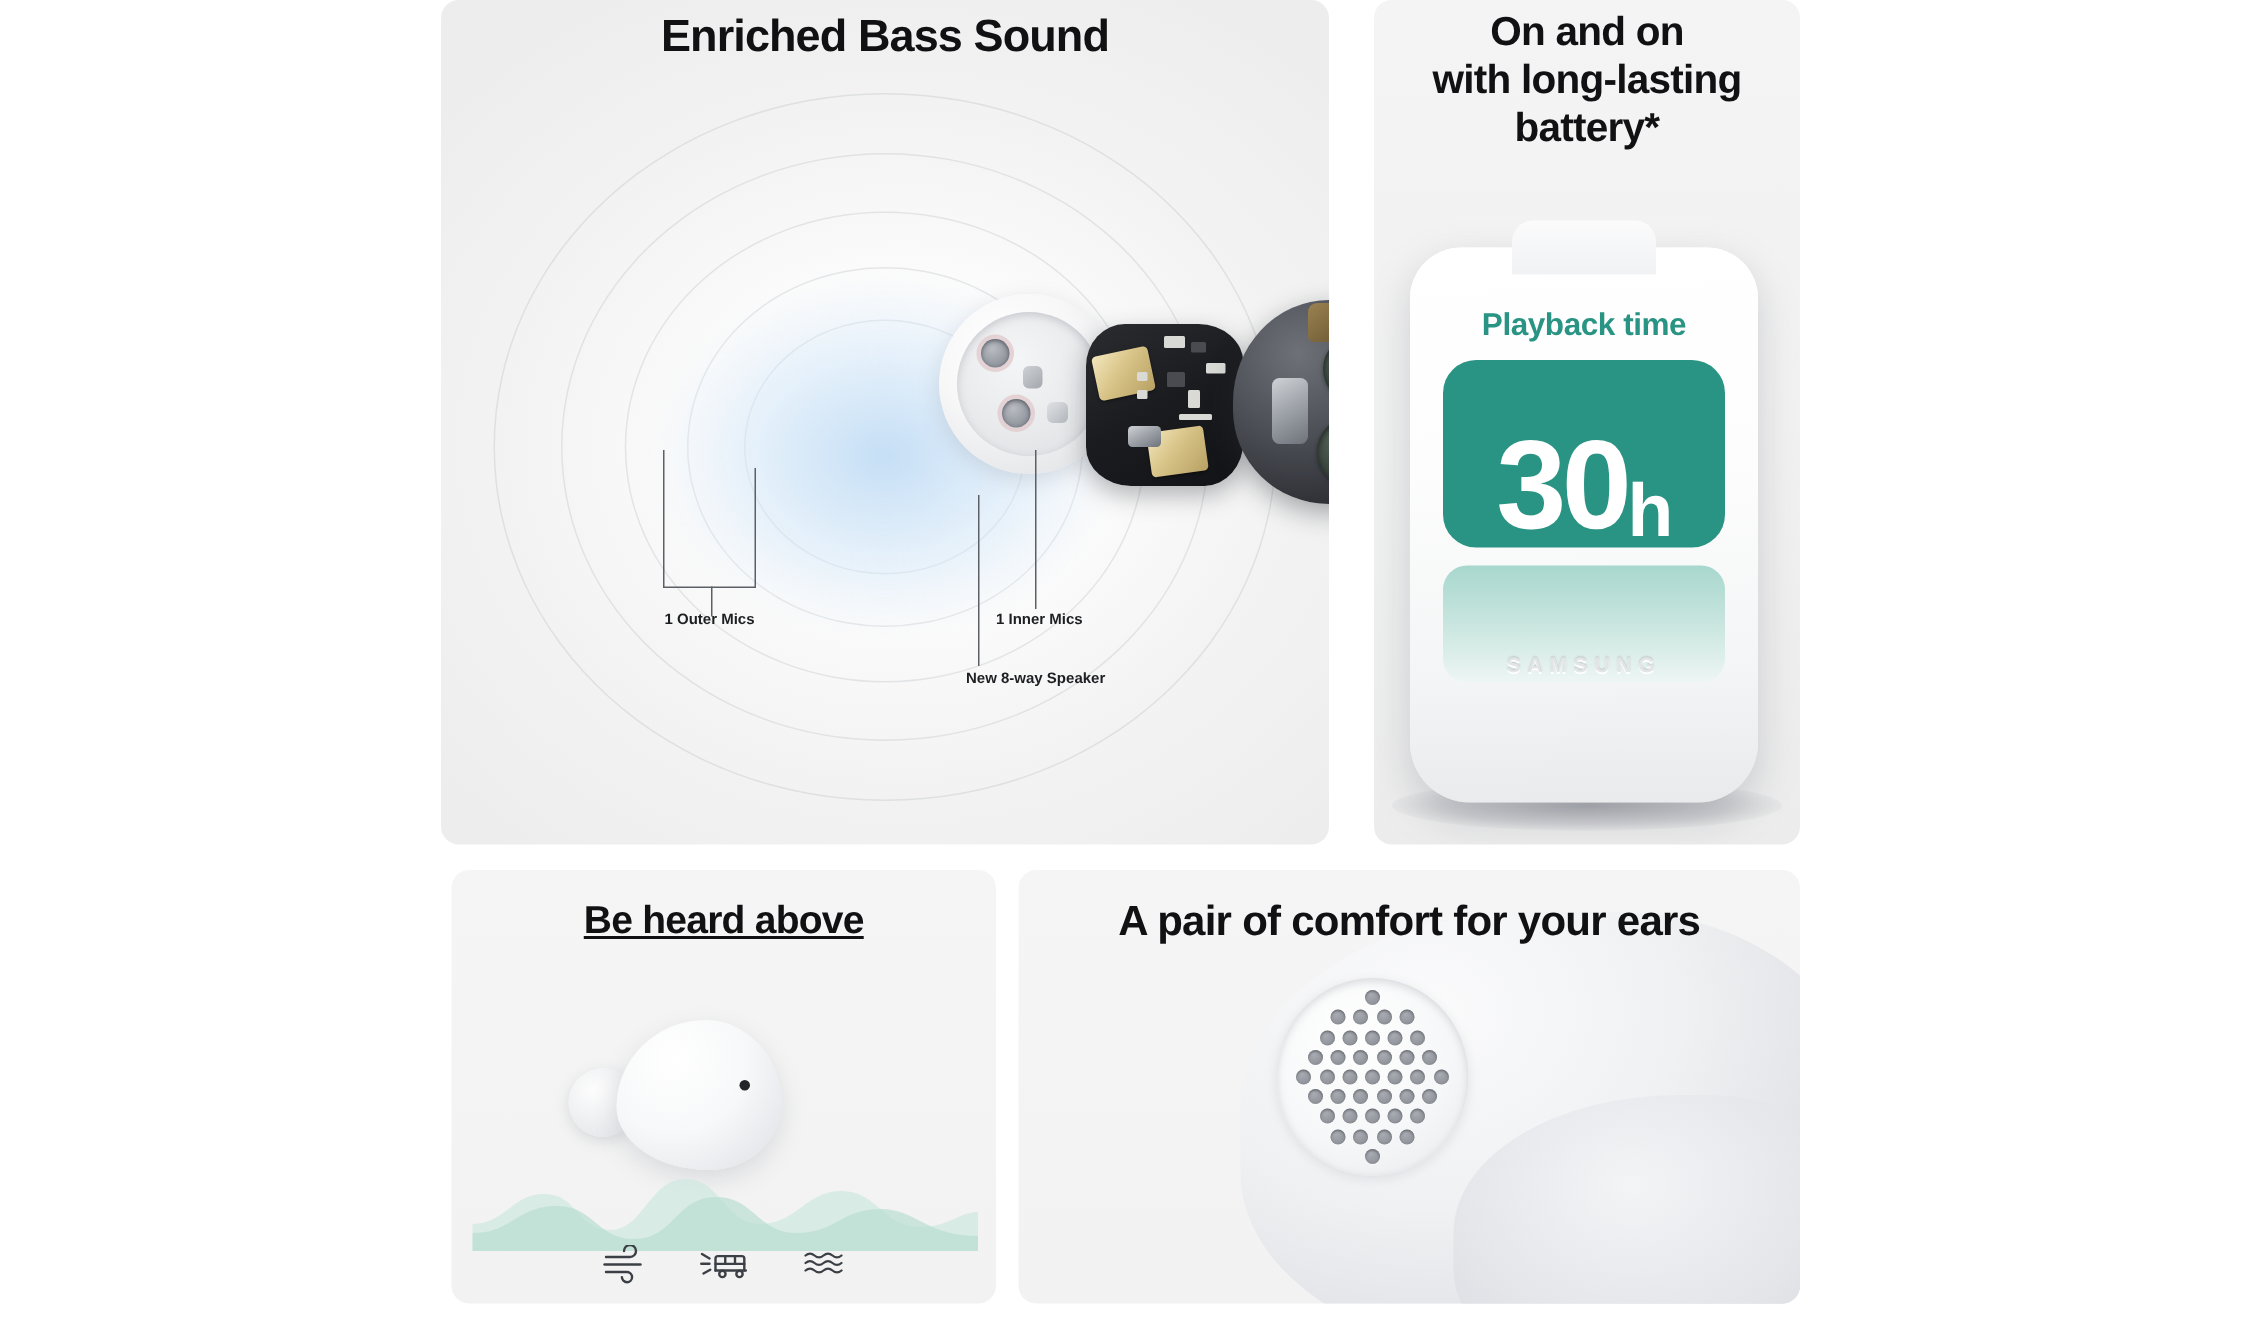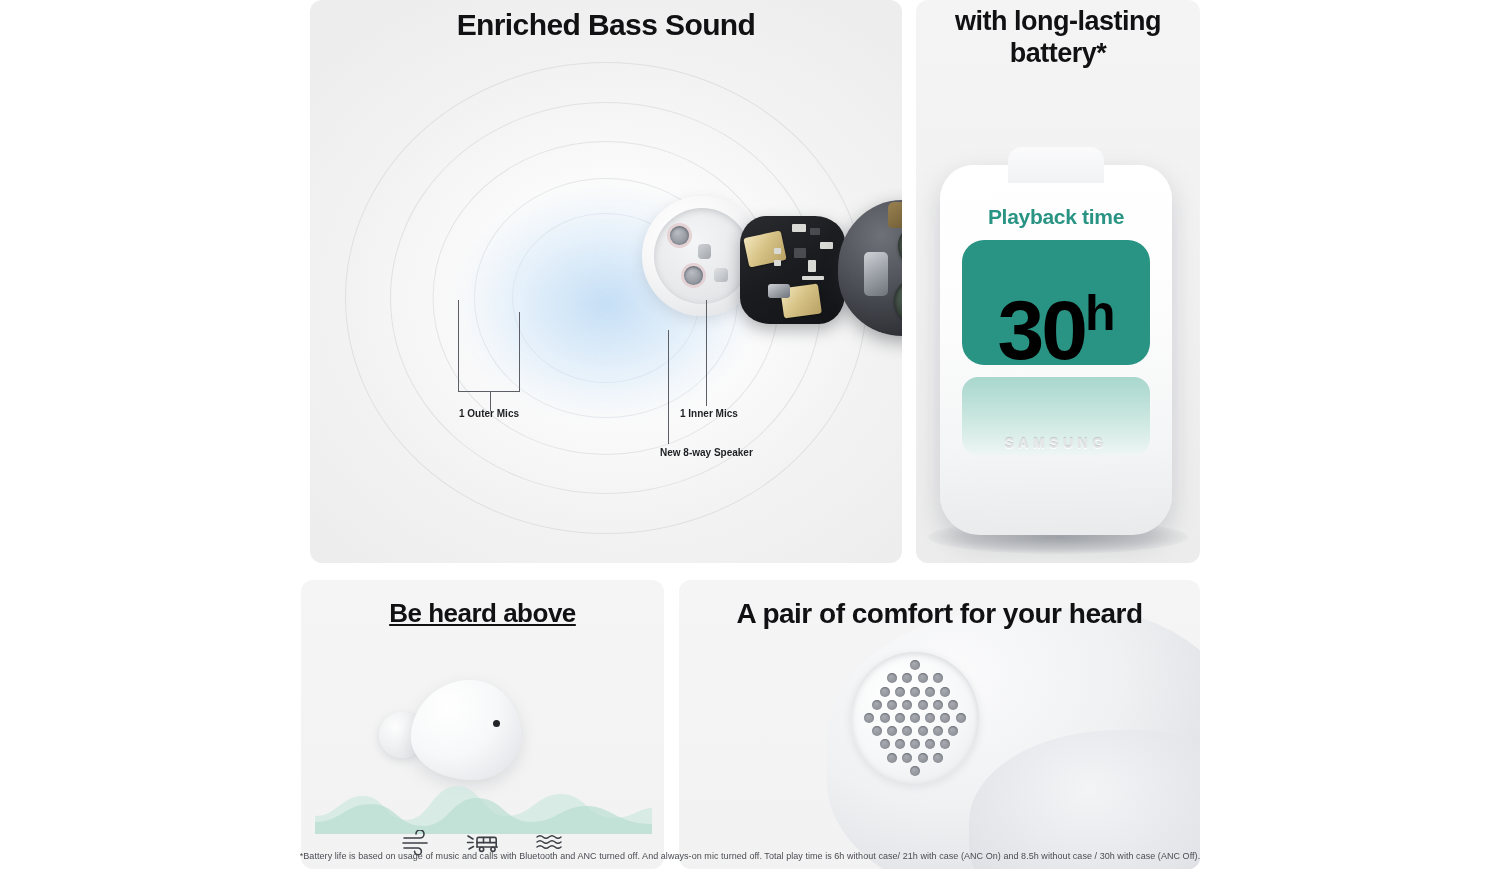--- a/index.html
+++ b/index.html
@@ -6,21 +6,21 @@
   body{
     width:1500px;height:880px;background:#ffffff;
     font-family:"Liberation Sans",sans-serif;
     overflow:hidden;position:relative;
   }
   #stage{position:absolute;left:0;top:0;width:1500px;height:880px;}
 
   .panel{position:absolute;border-radius:12px;overflow:hidden;background:#f2f2f2;}
 
   
-  #panel-bass{left:310px;top:0px;width:592px;height:563px;
+  #panel-bass{left:294px;top:0px;width:592px;height:563px;
     background:radial-gradient(ellipse 70% 62% at 52% 53%,#ffffff 0%,#fbfbfb 34%,#f3f3f3 62%,#ededed 100%);}
   .bass-ripple{position:absolute;left:50%;top:53%;transform:translate(-50%,-50%);
     border-radius:50%;border:1px solid rgba(176,182,190,.30);}
   .bass-glow{position:absolute;left:50%;top:54%;transform:translate(-50%,-50%);
     width:300px;height:230px;border-radius:50%;
     background:radial-gradient(ellipse at 50% 50%,rgba(186,216,243,.85) 0%,rgba(205,228,248,.55) 38%,rgba(232,242,252,.22) 66%,rgba(255,255,255,0) 80%);
     filter:blur(6px);}
   .title-a{position:absolute;left:0;top:8px;width:100%;text-align:center;
     font-size:30px;font-weight:700;color:#111113;letter-spacing:-.6px;}
 
@@ -71,22 +71,22 @@
     background:radial-gradient(ellipse at 50% 50%,rgba(70,76,86,.40) 0%,rgba(90,96,106,.18) 52%,rgba(255,255,255,0) 76%);}
   #case{position:absolute;left:24px;top:165px;width:232px;height:370px;border-radius:34px 34px 40px 40px;
     background:linear-gradient(178deg,#ffffff 0%,#fdfdfd 40%,#f4f5f6 76%,#e9eaec 100%);
     box-shadow:0 10px 26px rgba(110,116,128,.28),inset 0 1px 0 rgba(255,255,255,.9);}
   #case-lid{position:absolute;left:68px;top:-18px;width:96px;height:36px;border-radius:14px 14px 0 0;
     background:linear-gradient(180deg,#fbfbfc 0%,#f1f2f4 100%);}
   #playback-label{position:absolute;left:0;top:40px;width:100%;text-align:center;
     font-size:21px;font-weight:700;letter-spacing:-.3px;}
   #batt-chip{position:absolute;left:22px;top:75px;width:188px;height:125px;border-radius:22px;}
   #batt-hours{position:absolute;left:0;top:0;width:100%;height:100%;
-    display:flex;align-items:flex-start;justify-content:center;
-    color:#000000;font-weight:700;letter-spacing:-3px;line-height:1;margin-top:48px;}
+    display:flex;align-items:flex-end;justify-content:center;
+    color:#ffffff;font-weight:700;letter-spacing:-3px;line-height:1;}
   #batt-hours .num{font-size:84px;}
   #batt-hours .unit{font-size:50px;letter-spacing:-1px;}
   #batt-lower{position:absolute;left:22px;top:212px;width:188px;height:78px;border-radius:16px;
     background:linear-gradient(180deg,#a8d7ce 0%,#c7e5de 48%,#eef6f4 100%);}
   #samsung-mark{position:absolute;left:0;top:270px;width:100%;text-align:center;
     font-size:14px;font-weight:700;letter-spacing:4.5px;color:#e3e4e6;
     text-shadow:0 1px 0 rgba(255,255,255,.9),0 -1px 1px rgba(160,165,172,.55);}
 
   
   #panel-noise{left:301px;top:580px;width:363px;height:289px;
@@ -183,20 +183,21 @@
 
     <div class="cline" style="left:396px;top:300px;width:1px;height:106px;"></div>
     <div class="clabel" style="left:370px;top:408px;">1 Inner Mics</div>
 
     <div class="cline" style="left:358px;top:330px;width:1px;height:114px;"></div>
     <div class="clabel" style="left:350px;top:447px;">New 8-way Speaker</div>
   </div>
 
   <div class="panel" id="panel-batt">
     <div class="title-b">
+      <div>On and on</div>
       <div>with long-lasting</div>
       <div>battery*</div>
     </div>
 
     <div id="case-shadow"></div>
 
     <div id="case">
       <div id="case-lid"></div>
       <div id="playback-label" style="color: rgb(42, 148, 132);">Playback time</div>
       <div id="batt-chip" style="background: rgb(42, 148, 132);">
@@ -286,17 +287,16 @@
         <div class="hole" style="left: 43.7px; top: 87.3px; width: 10.2px; height: 10.2px;"></div>
         <div class="hole" style="left: 58.9px; top: 87.3px; width: 10.2px; height: 10.2px;"></div>
         <div class="hole" style="left: 74.1px; top: 87.3px; width: 10.2px; height: 10.2px;"></div>
         <div class="hole" style="left: 89.3px; top: 87.3px; width: 10.2px; height: 10.2px;"></div>
         <div class="hole" style="left: 36.1px; top: 100.5px; width: 10.2px; height: 10.2px;"></div>
         <div class="hole" style="left: 51.3px; top: 100.5px; width: 10.2px; height: 10.2px;"></div>
         <div class="hole" style="left: 66.5px; top: 100.5px; width: 10.2px; height: 10.2px;"></div>
         <div class="hole" style="left: 81.7px; top: 100.5px; width: 10.2px; height: 10.2px;"></div>
         <div class="hole" style="left: 58.9px; top: 113.7px; width: 10.2px; height: 10.2px;"></div>
       </div>
-    <div class="title-d">A pair of comfort for your heard</div>
+    <div class="title-d">A pair of comfort for your ears</div>
   </div>
 
-  <div id="footnote">*Battery life is based on usage of music and calls with Bluetooth and ANC turned off. And always-on mic turned off. Total play time is 6h without case/ 21h with case (ANC On) and 8.5h without case / 30h with case (ANC Off).</div>
 </div>
 
 </body></html>

